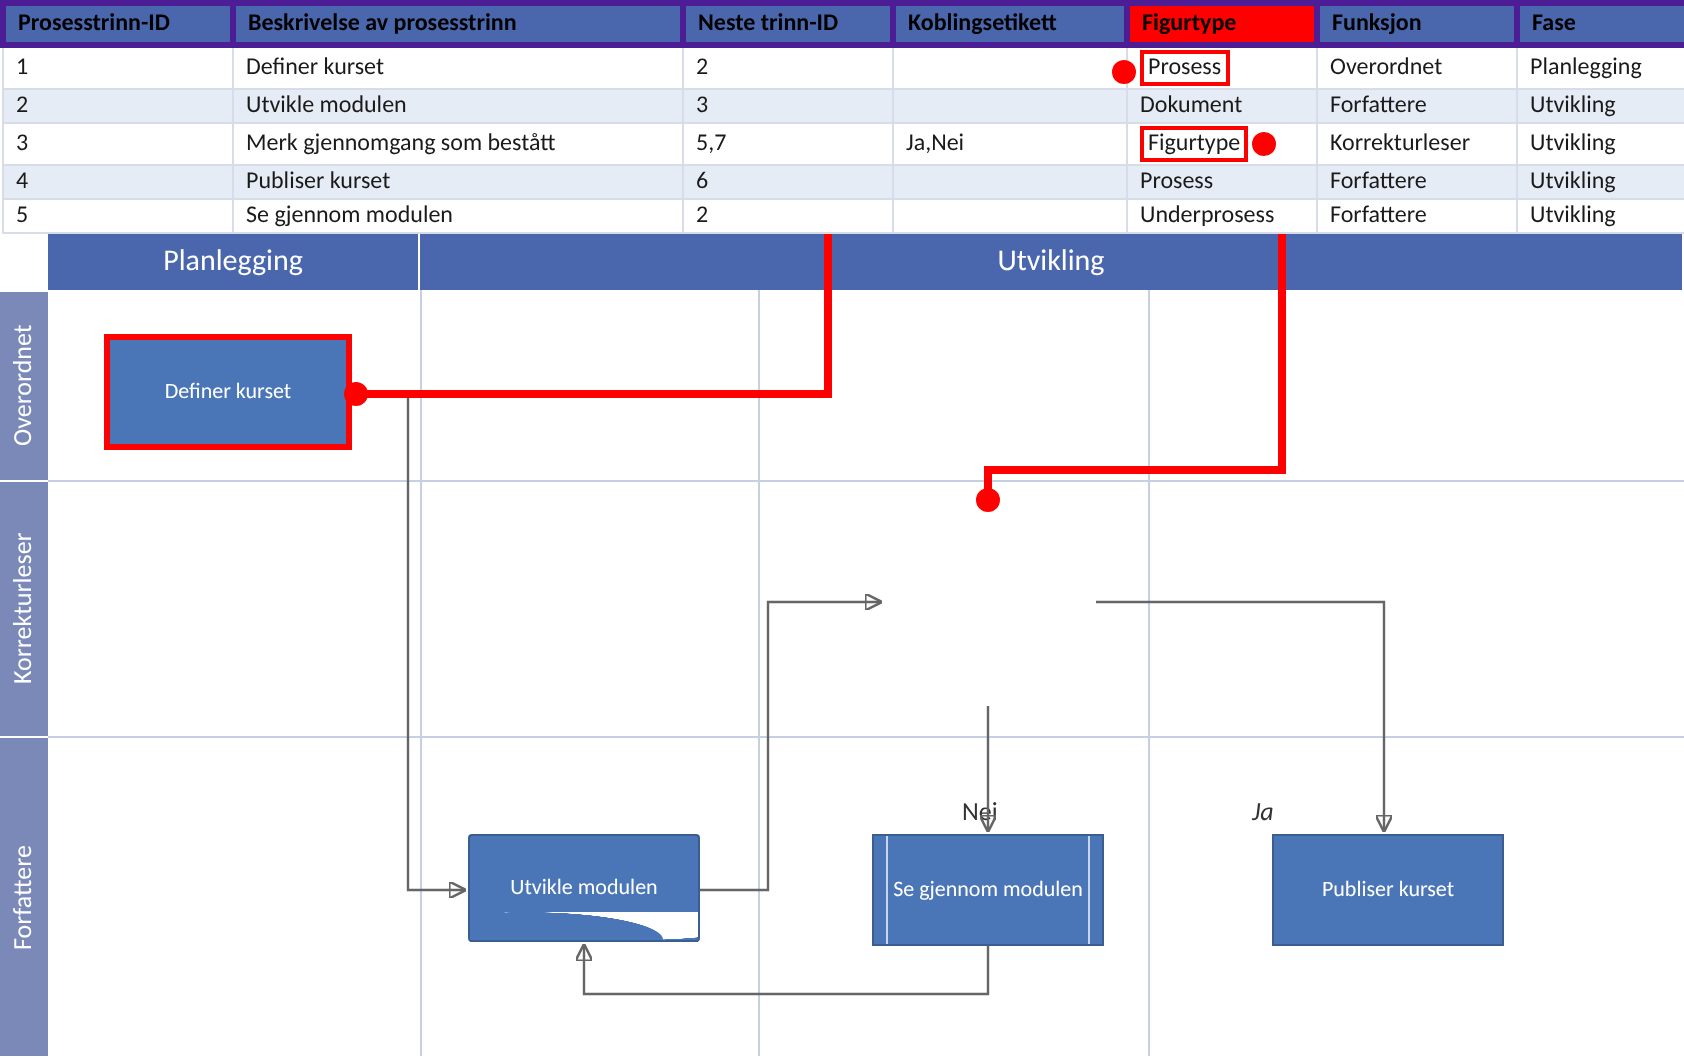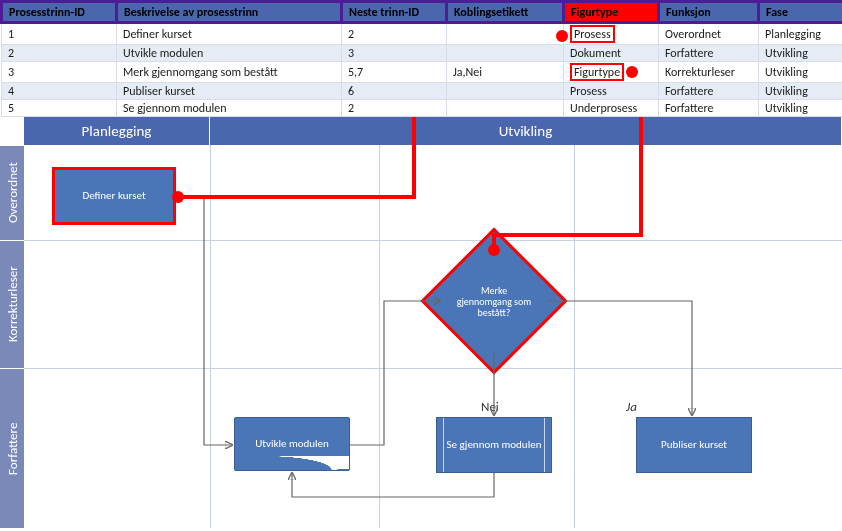--- a/index.html
+++ b/index.html
@@ -154,24 +154,20 @@
     <div class="grid">
 
       <div class="vline" style="left:186px"></div>
       <div class="vline" style="left:355px"></div>
       <div class="vline" style="left:550px"></div>
       <div class="hline" style="top:95px"></div>
       <div class="hline" style="top:223px"></div>
 
       <div class="shape process hl" style="left:28px; top:22px; width:124px; height:58px;">Definer kurset</div>
 
-      <div class="decision-wrap" style="left:418px; top:104px;">
-        <div class="decision"></div>
-        <div class="decision-label">Merke gjennomgang som bestått?</div>
-      </div>
 
       <div class="shape doc" style="left:210px; top:272px; width:116px; height:54px;">Utvikle modulen</div>
 
       <div class="shape subproc" style="left:412px; top:272px; width:116px; height:56px;">Se gjennom modulen</div>
 
       <div class="shape process" style="left:612px; top:272px; width:116px; height:56px;">Publiser kurset</div>
 
       <div class="conn-label" style="left:455px; top:214px;">Nei</div>
       <div class="conn-label" style="left:600px; top:214px;font-style:italic;">Ja</div>
 

